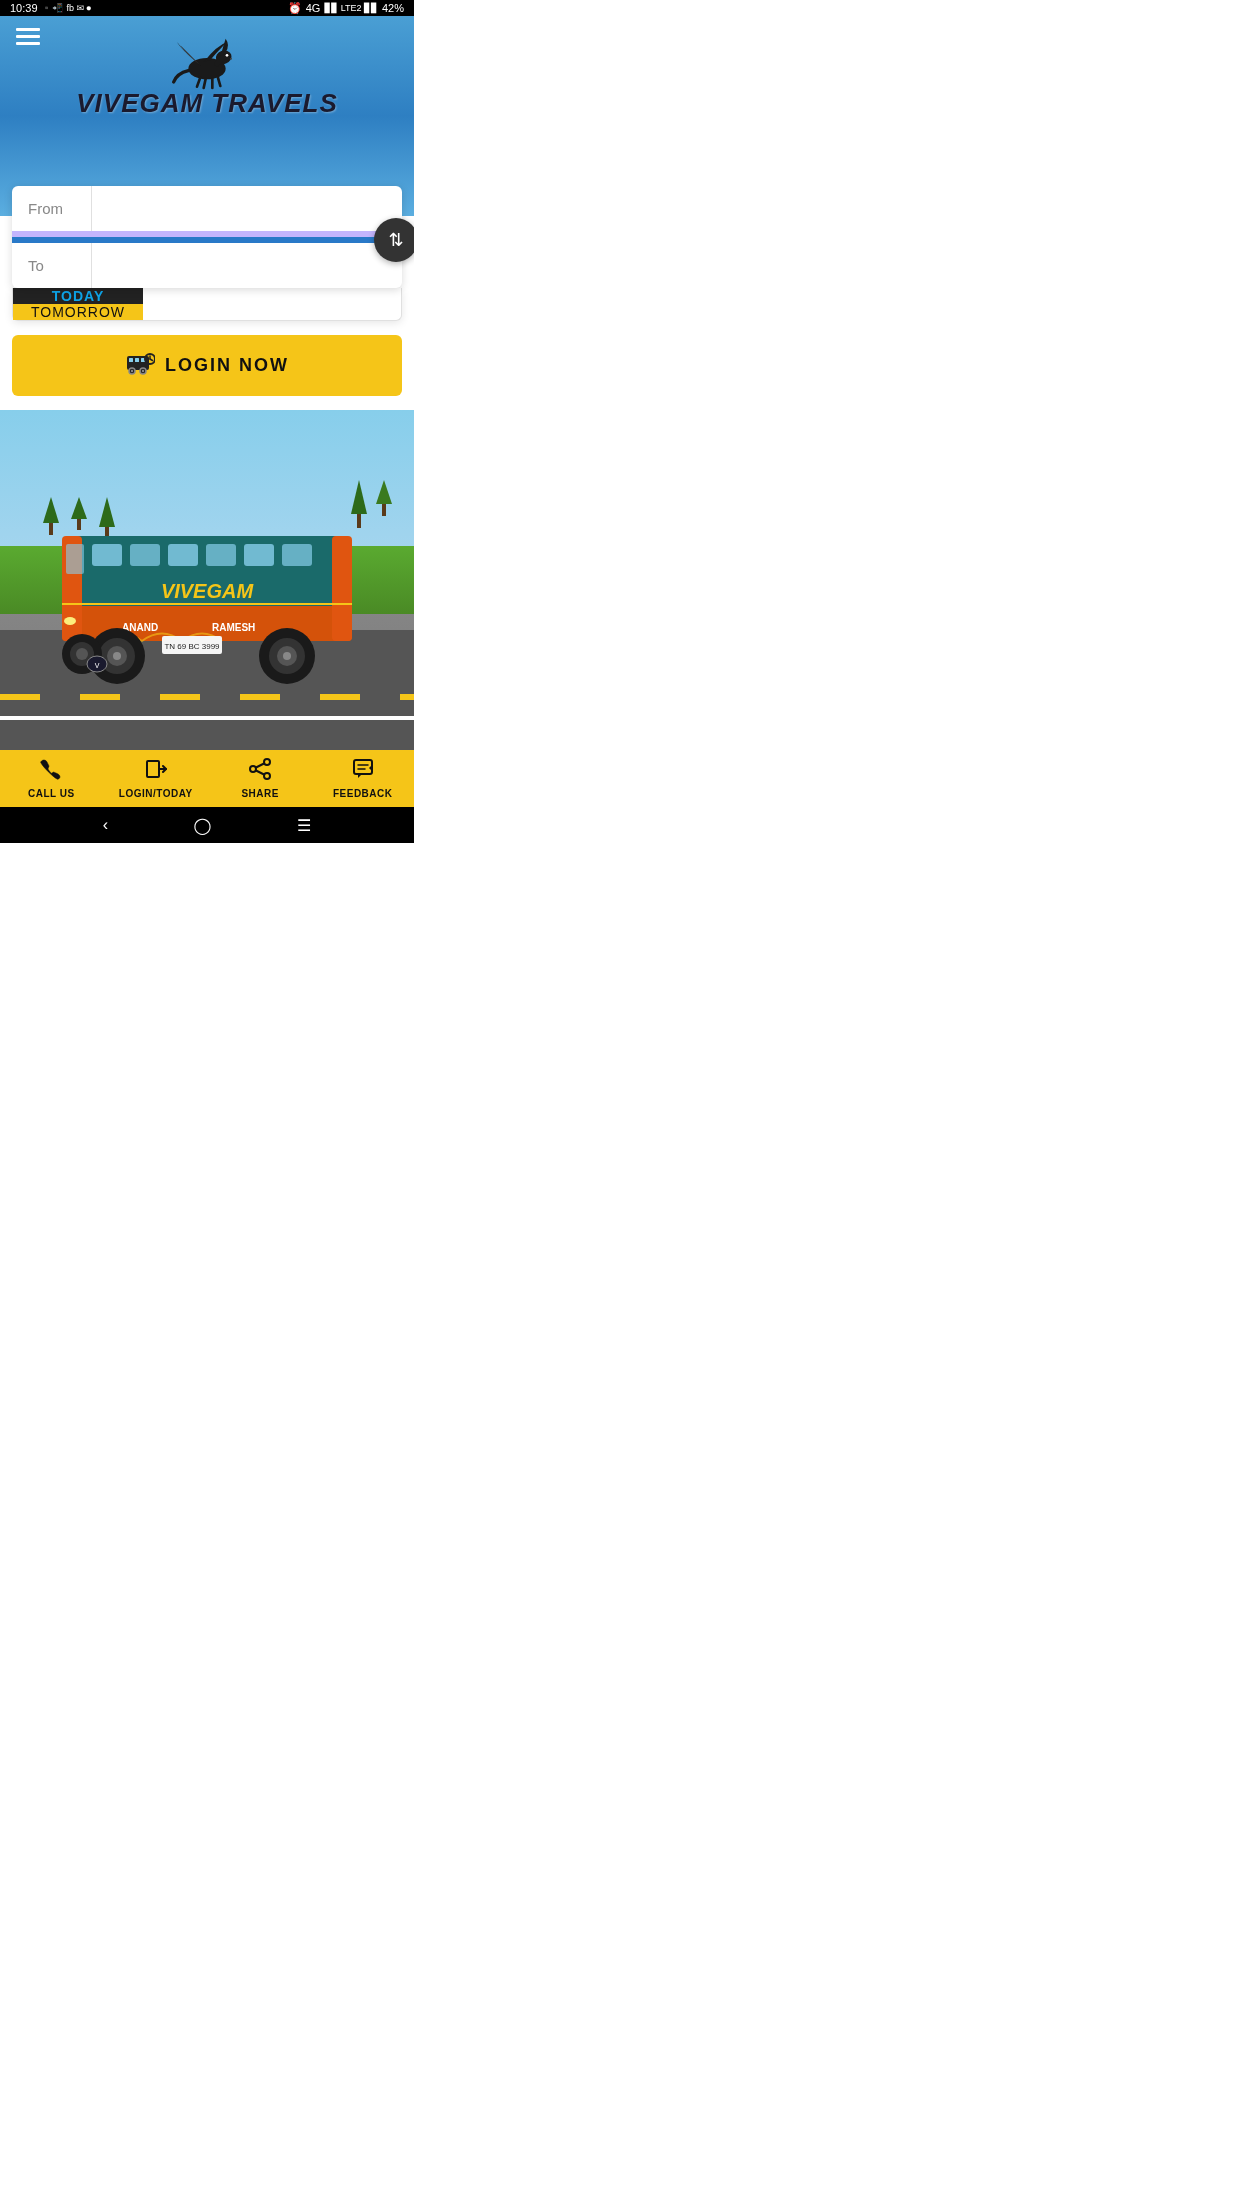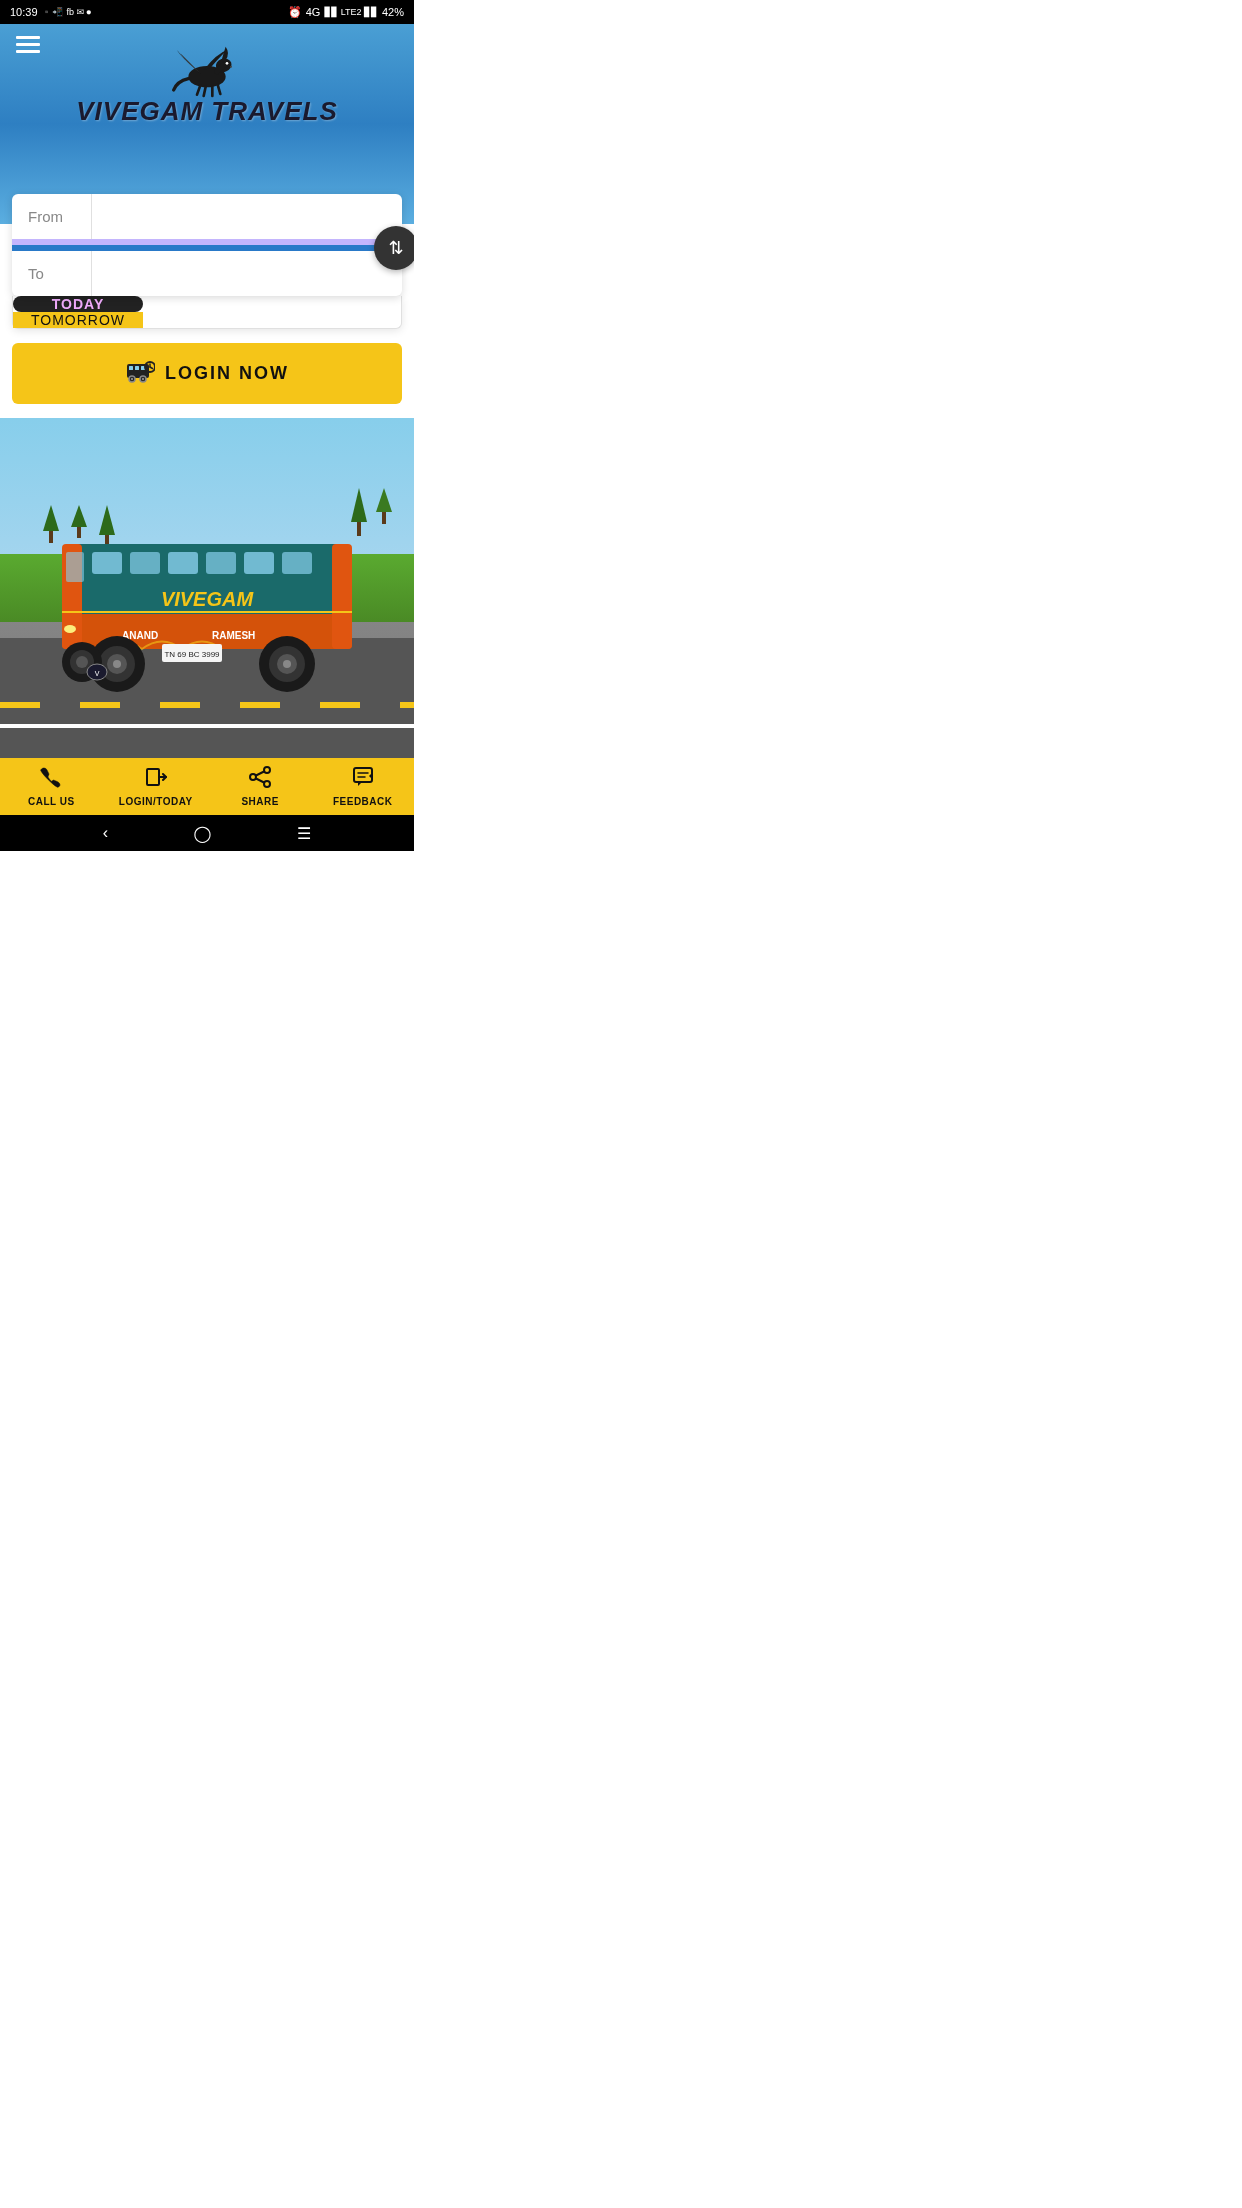--- a/index.html
+++ b/index.html
@@ -16,21 +16,21 @@
 
     
     .status-bar {
       background: #000;
       color: #fff;
       display: flex;
       justify-content: space-between;
       align-items: center;
       padding: 4px 10px;
       font-size: 11px;
-      height: 24px;
+      height: 16px;
     }
     .status-left { display: flex; align-items: center; gap: 4px; }
     .status-right { display: flex; align-items: center; gap: 4px; }
 
     
     .header {
       background: linear-gradient(180deg, #4a9fd4 0%, #2e7fc2 50%, #5baee0 100%);
       padding: 12px 16px 20px;
       position: relative;
       min-height: 200px;
@@ -176,27 +176,27 @@
     }
 
     .date-buttons {
       display: flex;
       flex-direction: column;
       min-width: 130px;
     }
     .btn-today {
       flex: 1;
       background: #222;
-      color: #f0abfc;
+      color: #0ea5e9;
       border: none;
       font-size: 14px;
       font-weight: 700;
       letter-spacing: 1px;
       cursor: pointer;
-      border-radius: 8px;
+      border-radius: 0;
     }
     .btn-tomorrow {
       flex: 1;
       background: #f5c518;
       color: #111;
       border: none;
       font-size: 14px;
       font-weight: 400;
       letter-spacing: 1px;
       cursor: pointer;

